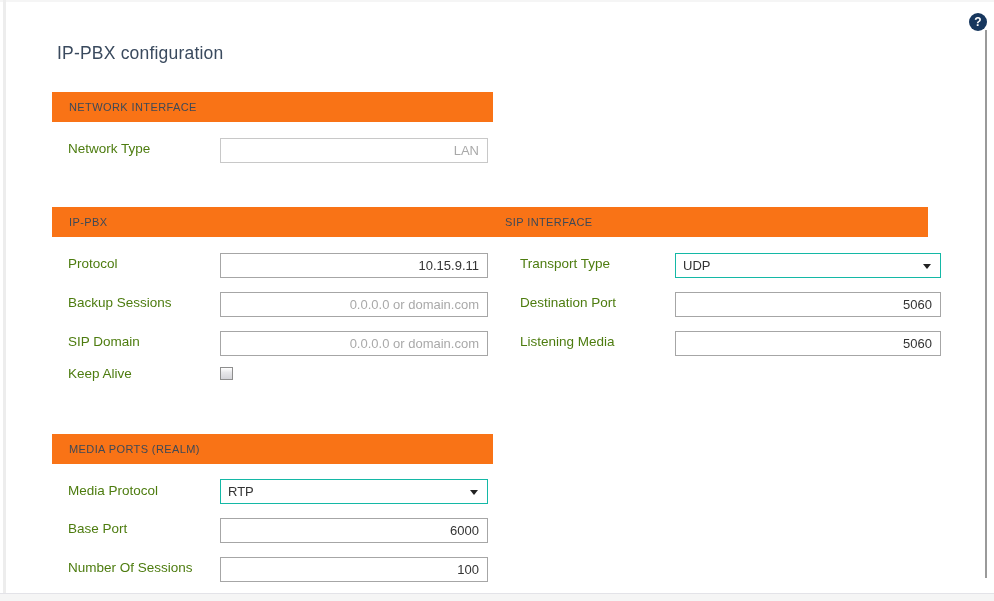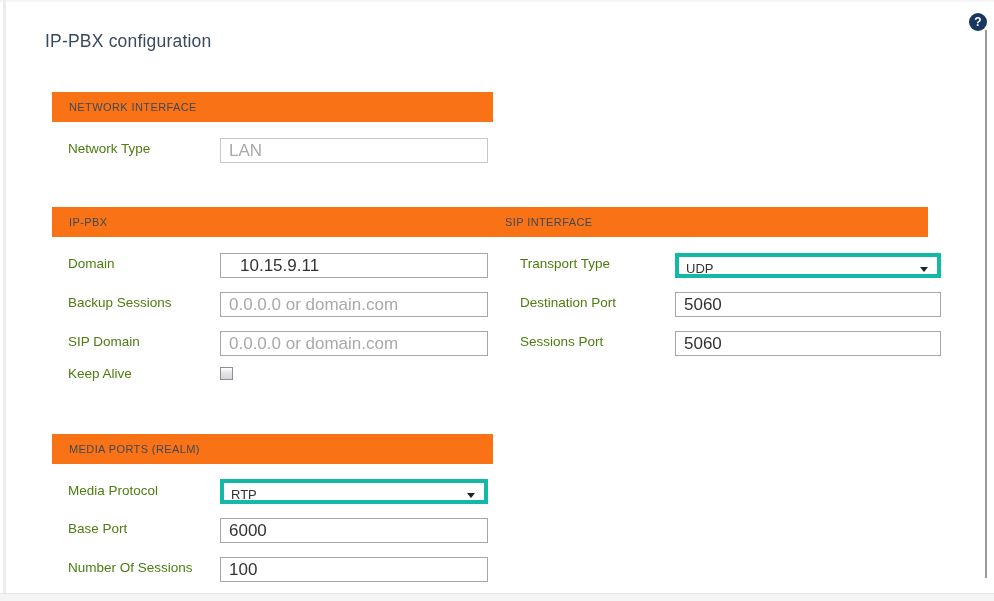--- a/index.html
+++ b/index.html
@@ -11,21 +11,21 @@
     overflow: hidden;
     color: #46515f;
   }
   
   .edge-top  { position: absolute; left: 0; top: 0; width: 994px; height: 2px; background: #f5f5f5; }
   .edge-left { position: absolute; left: 3px; top: 0; width: 3px; height: 601px; background: #ededed; }
 
   .page-title {
     position: absolute; left: 45px; top: 31px;
     font-size: 17.5px; font-weight: 400; color: #3a4a5e;
-    margin: 0; letter-spacing: 0.2px;
+    margin: 12px; letter-spacing: 0.2px;
   }
 
   .help-btn {
     position: absolute; left: 969px; top: 13px;
     width: 18px; height: 18px; border-radius: 50%;
     background: #17375e; color: #ffffff;
     font-size: 12px; font-weight: bold;
     display: flex; align-items: center; justify-content: center;
     cursor: pointer; user-select: none;
   }
@@ -54,33 +54,34 @@
   .fld-label {
     position: absolute; font-size: 13.5px; color: #4d7c0f; white-space: nowrap;
   }
   .l-col { left: 68px; }
   .r-col { left: 520px; text-align: right; }
 
   .txt-input {
     position: absolute; height: 25px; box-sizing: border-box;
     border: 1px solid #a6a6a6; background: #ffffff;
     font-family: "Liberation Sans", sans-serif;
-    font-size: 17px; color: #333333; padding: 0 8px;
+    font-size: 13px; color: #333333; padding: 0 8px;
     outline: none;
+    text-align: right;
   }
   .txt-input::placeholder { color: #a9a9a9; opacity: 1; }
   .txt-input:disabled, .txt-input.is-disabled {
     border-color: #c8c8c8; color: #a9a9a9; background: #ffffff;
   }
   .w-left  { left: 220px; width: 268px; }
   .w-right { left: 675px; width: 266px; }
 
   .select-box {
     position: absolute; height: 25px; box-sizing: border-box;
-    border: 4px solid #14b8a6; background: #ffffff;
+    border: 1px solid #14b8a6; background: #ffffff;
     font-size: 13px; color: #333333;
     line-height: 23px; padding-left: 7px;
     cursor: pointer;
   }
   .select-box .caret {
     position: absolute; right: 9px; top: 10px;
     width: 0; height: 0;
     border-left: 4px solid transparent;
     border-right: 4px solid transparent;
     border-top: 5px solid #222222;
@@ -124,21 +125,21 @@
 
 <div class="sec-header sec-ni">
   <span>NETWORK INTERFACE</span>
 </div>
 <span class="fld-label l-col y-lan-lbl">Network Type</span>
 <input class="txt-input w-left y-lan-inp is-disabled" disabled="" value="LAN" style="">
 
 <div class="sec-header sec-pbx">
   <span>IP-PBX</span>
 </div>
-<span class="fld-label l-col y-addr-lbl">Domain</span>
+<span class="fld-label l-col y-addr-lbl">Protocol</span>
 <input class="txt-input w-left y-addr-inp" value="10.15.9.11" style="">
 
 <span class="fld-label l-col y-bkup-lbl">Backup Sessions</span>
 <input class="txt-input w-left y-bkup-inp" placeholder="0.0.0.0 or domain.com" style="">
 
 <span class="fld-label l-col y-dom-lbl">SIP Domain</span>
 <input class="txt-input w-left y-dom-inp" placeholder="0.0.0.0 or domain.com" style="">
 
 <span class="fld-label l-col y-ka-lbl">Keep Alive</span>
 <span class="checkbox"></span>
@@ -148,21 +149,21 @@
 </div>
 <span class="fld-label r-col y-tt-lbl">Transport Type</span>
 <div class="select-box w-right y-tt-inp">
   <span>UDP</span>
   <span class="caret"></span>
 </div>
 
 <span class="fld-label r-col y-dp-lbl">Destination Port</span>
 <input class="txt-input w-right y-dp-inp" value="5060" style="">
 
-<span class="fld-label r-col y-lp-lbl">Sessions Port</span>
+<span class="fld-label r-col y-lp-lbl">Listening Media</span>
 <input class="txt-input w-right y-lp-inp" value="5060" style="">
 
 <div class="sec-header sec-media">
   <span>MEDIA PORTS (REALM)</span>
 </div>
 <span class="fld-label l-col y-mp-lbl">Media Protocol</span>
 <div class="select-box w-left y-mp-inp">
   <span>RTP</span>
   <span class="caret"></span>
 </div>

